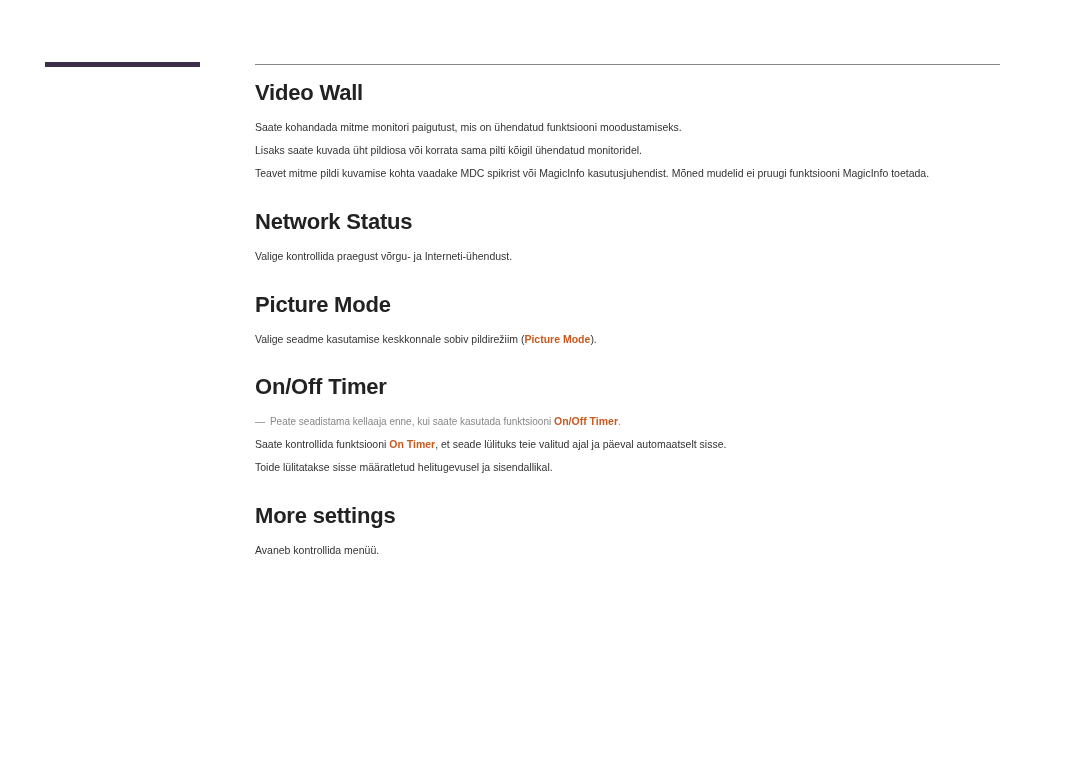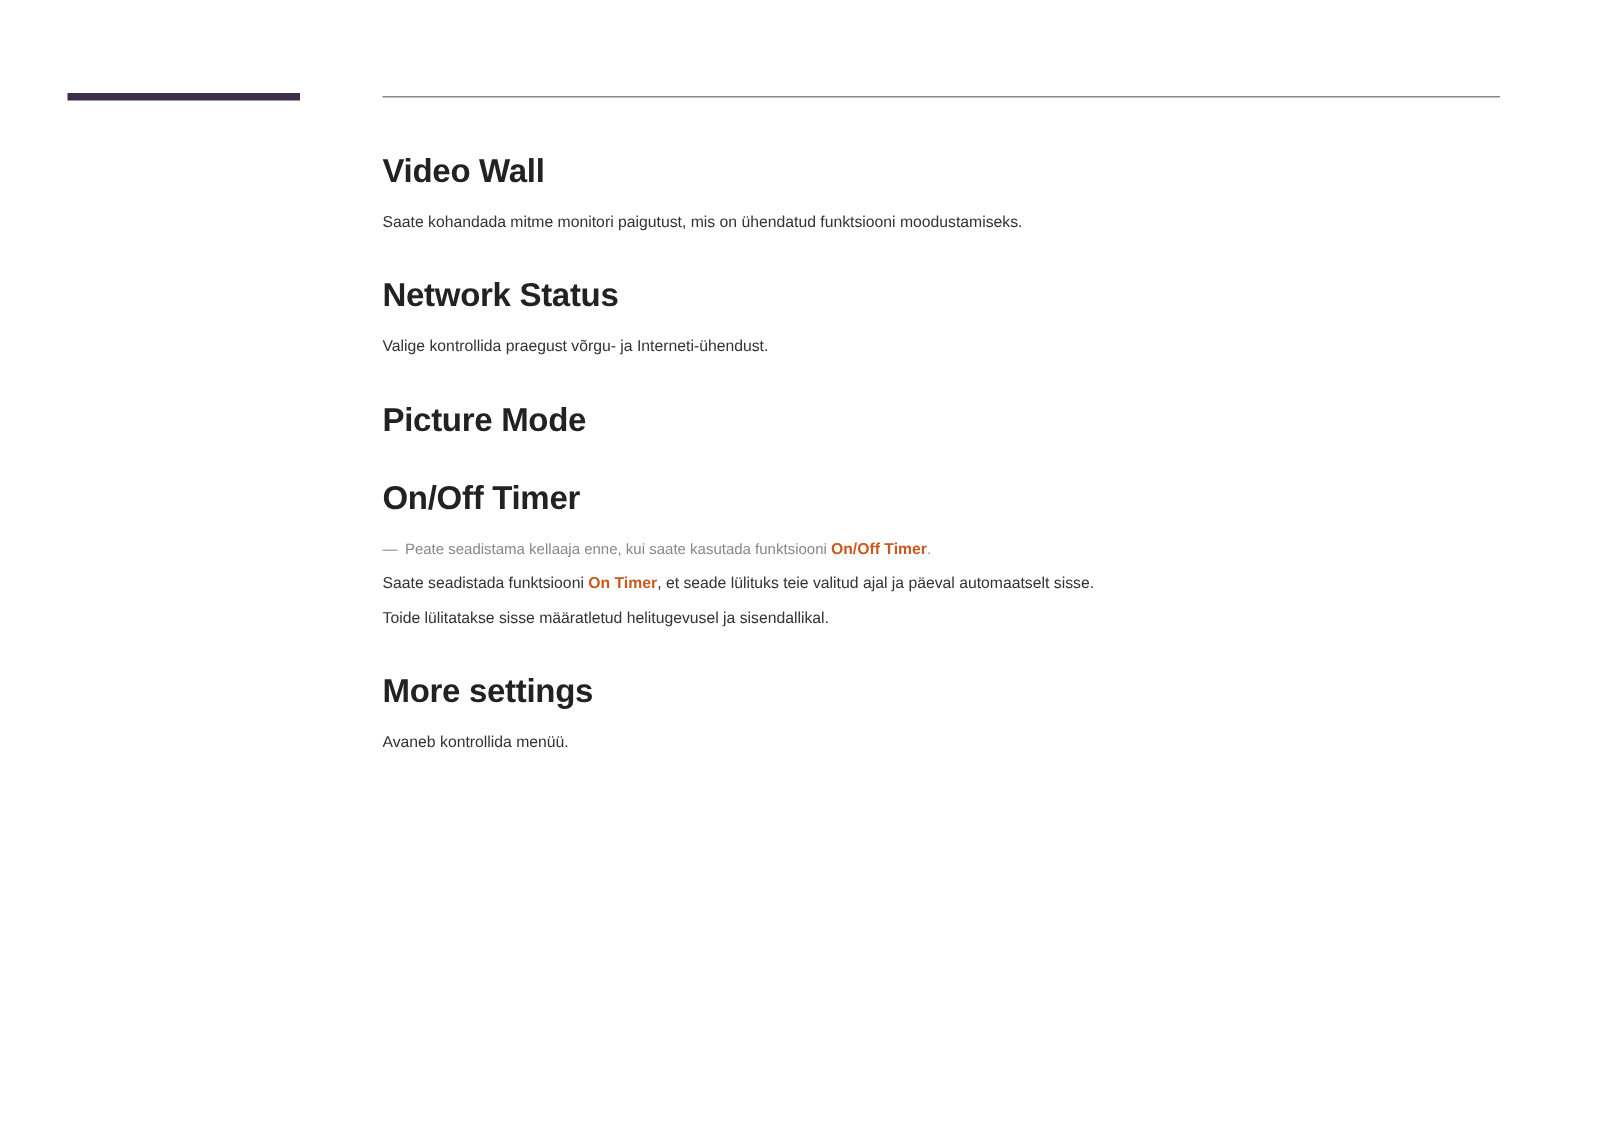--- a/index.html
+++ b/index.html
@@ -25,21 +25,21 @@
     .divider {
       position: absolute;
       top: 64px;
       left: 255px;
       right: 80px;
       height: 1px;
       background: #888888;
     }
     .content {
       position: absolute;
-      top: 101px;
+      top: 80px;
       left: 255px;
       right: 80px;
     }
     h2 {
       font-size: 22px;
       font-weight: 600;
       color: #222222;
       margin-bottom: 12px;
       letter-spacing: -0.2px;
     }
@@ -70,39 +70,44 @@
 <body>
 
 <div class="accent-bar"></div>
 <div class="divider"></div>
 
 <div class="content">
 
   <div class="section">
     <h2>Video Wall</h2>
     <p>Saate kohandada mitme monitori paigutust, mis on ühendatud funktsiooni moodustamiseks.</p>
+    <p>Lisaks saate kuvada üht pildiosa või korrata sama pilti kõigil ühendatud monitoridel.</p>
+    <p>Teavet mitme pildi kuvamise kohta vaadake MDC spikrist või MagicInfo kasutusjuhendist. Mõned mudelid ei pruugi funktsiooni MagicInfo toetada.</p>
   </div>
 
   <div class="section">
     <h2>Network Status</h2>
     <p>Valige kontrollida praegust võrgu- ja Interneti-ühendust.</p>
   </div>
 
   <div class="section">
     <h2>Picture Mode</h2>
+    <p>
+      <span>Valige seadme kasutamise keskkonnale sobiv pildirežiim (</span><span class="highlight">Picture Mode</span><span>).</span>
+    </p>
   </div>
 
   <div class="section">
     <h2>On/Off Timer</h2>
     <p>
       <span class="note-dash">―</span>
       <span class="note-text">Peate seadistama kellaaja enne, kui saate kasutada funktsiooni </span><span class="highlight">On/Off Timer</span><span class="note-text">.</span>
     </p>
     <p>
-      <span>Saate seadistada funktsiooni </span><span class="highlight">On Timer</span><span>, et seade lülituks teie valitud ajal ja päeval automaatselt sisse.</span>
+      <span>Saate kontrollida funktsiooni </span><span class="highlight">On Timer</span><span>, et seade lülituks teie valitud ajal ja päeval automaatselt sisse.</span>
     </p>
     <p>Toide lülitatakse sisse määratletud helitugevusel ja sisendallikal.</p>
   </div>
 
   <div class="section">
   </div>
 
   <div class="section">
     <h2>More settings</h2>
     <p>Avaneb kontrollida menüü.</p>

